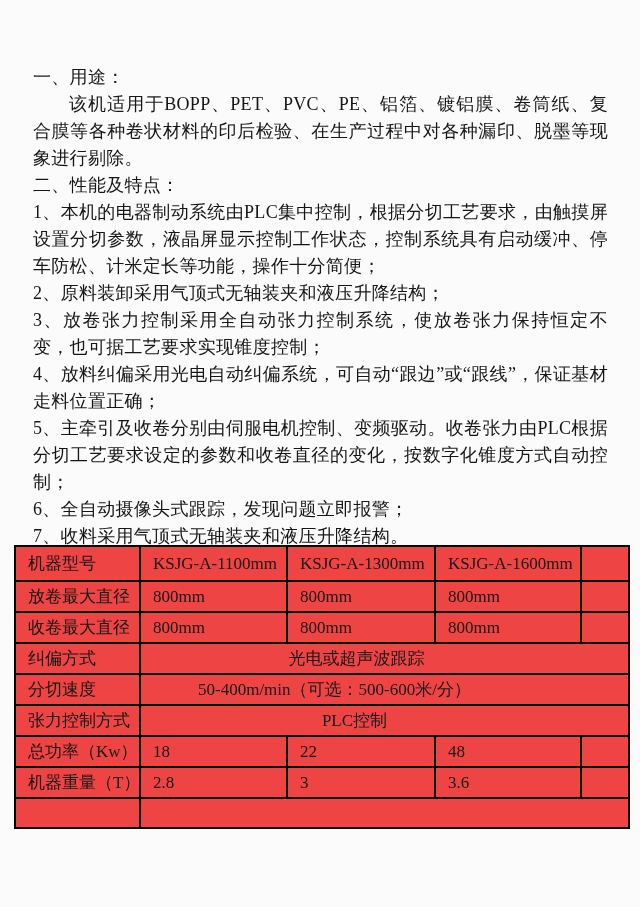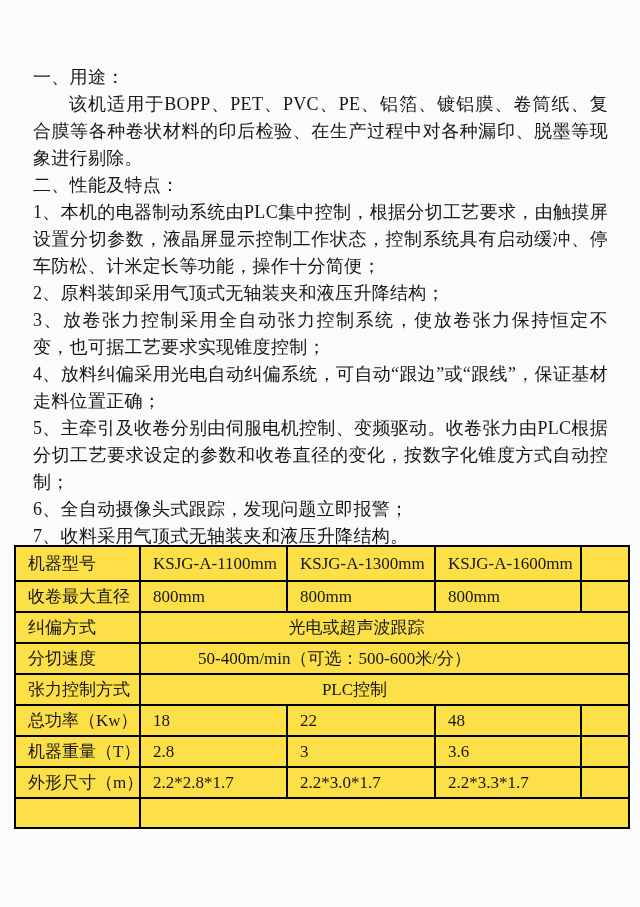--- a/index.html
+++ b/index.html
@@ -24,21 +24,21 @@
     letter-spacing:0.3px;
   }
   .doc p.indent{text-indent:2em;}
   
   table.spec{
     position:absolute;
     top:545px;left:14px;
     width:614px;
     border-collapse:collapse;
     table-layout:fixed;
-    background:#fde047;
+    background:#ef4444;
   }
   table.spec td{
     border:2px solid #000;
     font-size:17px;
     height:27px;
     padding:1px 8px 1px 12px;
     vertical-align:middle;
     overflow:hidden;
     white-space:nowrap;
   }
@@ -79,20 +79,27 @@
     </colgroup>
     <tbody>
       <tr class="first">
         <td class="lbl">机器型号</td>
         <td>KSJG-A-1100mm</td>
         <td>KSJG-A-1300mm</td>
         <td>KSJG-A-1600mm</td>
         <td class="end"></td>
       </tr>
       <tr>
+        <td class="lbl">放卷最大直径</td>
+        <td>800mm</td>
+        <td>800mm</td>
+        <td>800mm</td>
+        <td class="end"></td>
+      </tr>
+      <tr>
         <td class="lbl">收卷最大直径</td>
         <td>800mm</td>
         <td>800mm</td>
         <td>800mm</td>
         <td class="end"></td>
       </tr>
       <tr>
         <td class="lbl">纠偏方式</td>
         <td class="merged m-trace" colspan="4">光电或超声波跟踪</td>
       </tr>
@@ -111,26 +118,19 @@
         <td>48</td>
         <td class="end"></td>
       </tr>
       <tr>
         <td class="lbl">机器重量（T）</td>
         <td>2.8</td>
         <td>3</td>
         <td>3.6</td>
         <td class="end"></td>
       </tr>
-      <tr>
-        <td class="lbl">外形尺寸（m）</td>
-        <td>2.2*2.8*1.7</td>
-        <td>2.2*3.0*1.7</td>
-        <td>2.2*3.3*1.7</td>
-        <td class="end"></td>
-      </tr>
       <tr class="empty">
         <td class="lbl"></td>
         <td class="merged" colspan="4"></td>
       </tr>
     </tbody>
   </table>
 </div>
 
 </body></html>

